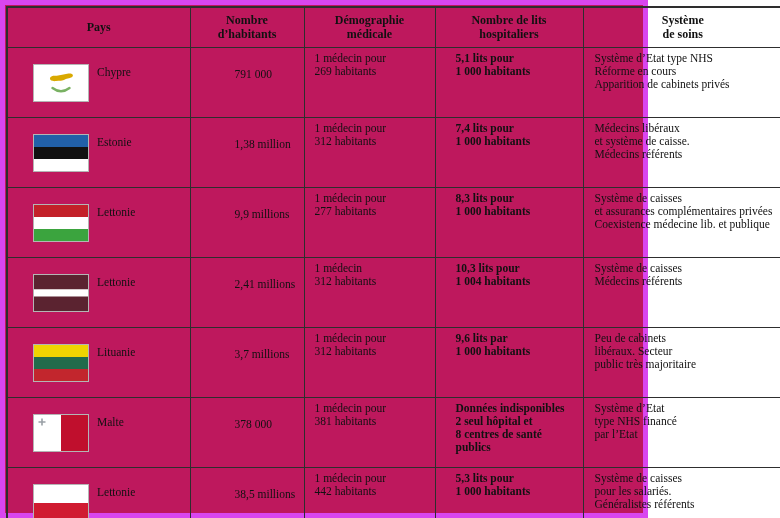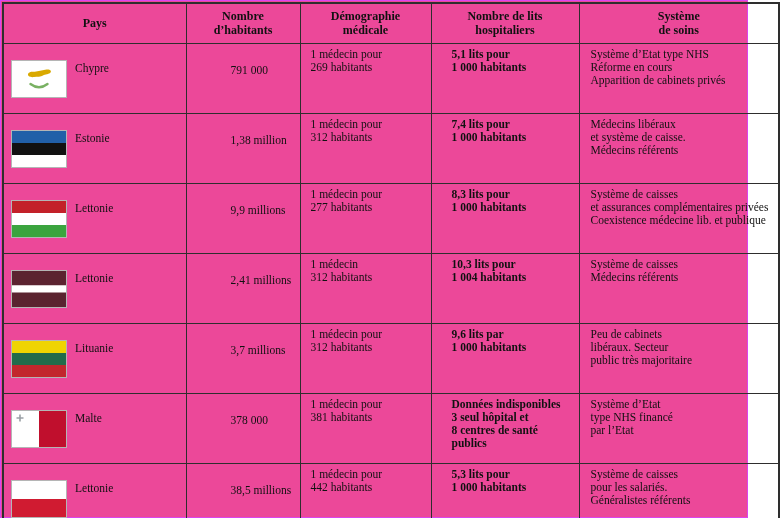--- a/index.html
+++ b/index.html
@@ -1,18 +1,18 @@
 <!DOCTYPE html>
 <html><head>
 <meta charset="utf-8">
 <style>
   html,body{margin:0;padding:0;background:#ffffff;}
   .page{
-    width:748px;height:518px;box-sizing:border-box;
-    background:#ec4899;border:1px solid #d946ef;
+    width:648px;height:518px;box-sizing:border-box;
+    background:#be185d;border:5px solid #d946ef;
     padding:1px;
     font-family:"Liberation Serif","DejaVu Serif",serif;
     color:#111;
   }
   table.main{
     width:776px;border-collapse:collapse;table-layout:fixed;
     border:2px solid #2e2e2e;
   }
   th,td{
     border:1px solid #2e2e2e;
@@ -39,21 +39,21 @@
   #table-body tr:nth-child(3){height:47px;}
   #table-body tr:nth-child(4){height:46px;}
   #table-body tr:nth-child(5){height:47px;}
   #table-body tr:nth-child(6){height:47px;}
   #table-body tr:nth-child(7){height:47px;}
   #table-body tr:nth-child(8){height:47px;}
   #table-body tr:nth-child(9){height:46px;}
   #table-body tr:nth-child(10){height:52px;}
 
   td.c-pays{padding:0;}
-  .pays-wrap{display:flex;align-items:flex-start;padding:3px 4px 2px 7px;}
+  .pays-wrap{display:flex;align-items:flex-start;padding:3px 4px 2px 25px;}
   .flag{
     flex:0 0 54px;width:54px;height:36px;
     border:1px solid #b5b5b5;background:#ffffff;
   }
   .flag svg{display:block;}
   .country{padding-top:2px;margin-left:8px;}
 
   td.c-pop {padding:20px 3px 2px 44px;}
   td.c-med {padding:4px 3px 2px 10px;}
   td.c-beds{padding:4px 3px 2px 20px;font-weight:bold;}
@@ -194,21 +194,21 @@
                     <path d="M8 3.5 V10.5 M4.5 7 H11.5"></path>
                   </g>
                 </svg></span>
         <span class="country">Malte</span>
       </div>
     </td>
     <td class="c-pop">378 000</td>
     <td class="c-med">1 médecin pour
 381 habitants</td>
     <td class="c-beds">Données indisponibles
-3 seul hôpital et
+2 seul hôpital et
 8 centres de santé publics</td>
     <td class="c-sys">Système d’Etat
 type NHS financé
 par l’Etat</td>
   </tr>
         <tr>
     <td class="c-pays">
       <div class="pays-wrap">
         <span class="flag"><svg width="54" height="36" viewBox="0 0 54 36" xmlns="http://www.w3.org/2000/svg">
                   <rect x="0" y="0" width="54" height="18" fill="#ffffff"></rect>

